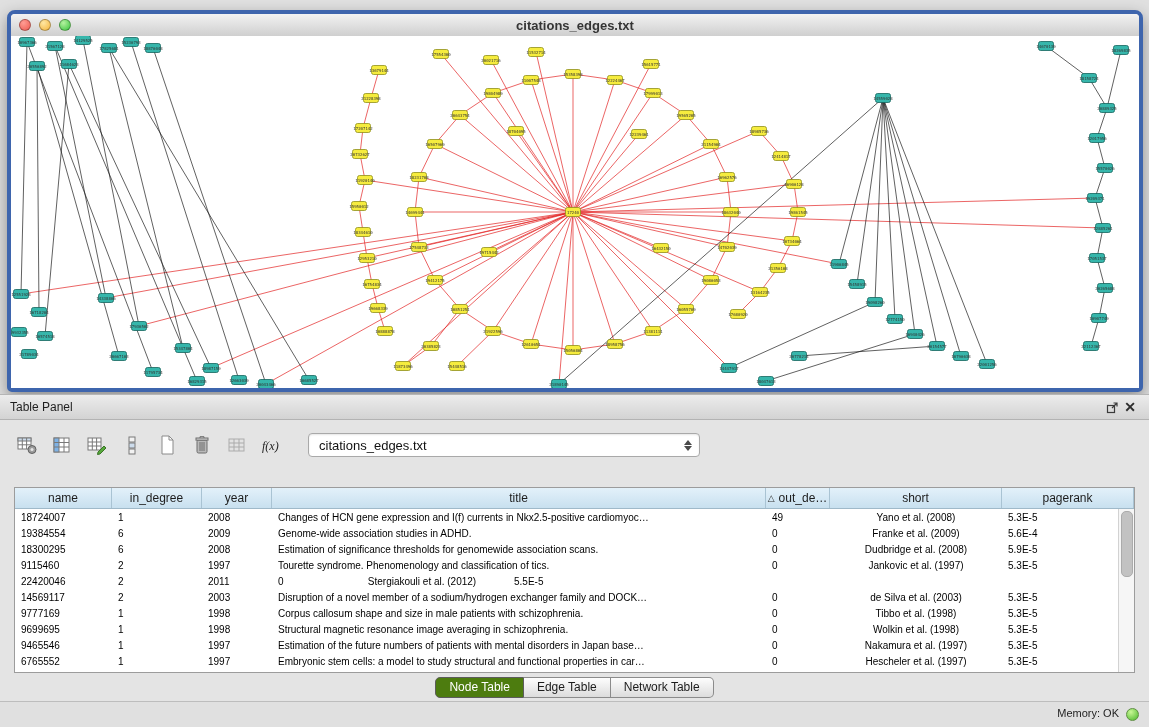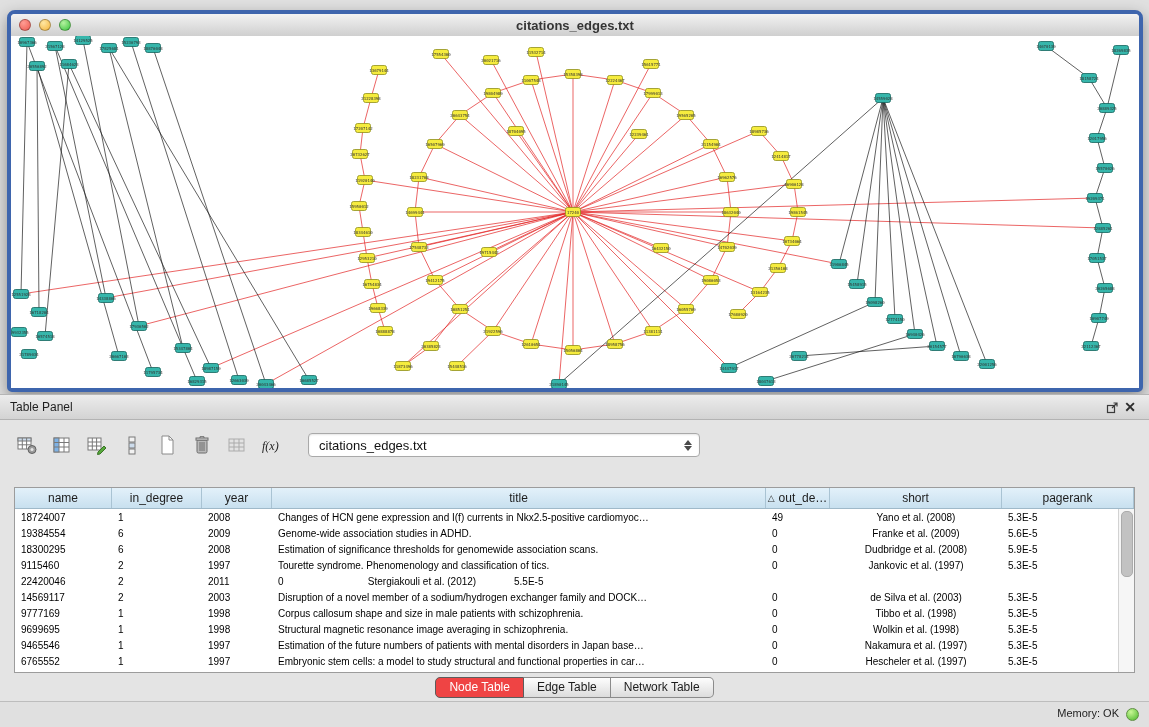--- a/index.html
+++ b/index.html
@@ -86,21 +86,21 @@
   .vscroll{position:absolute;right:0;top:0;bottom:0;width:15px;background:#f6f6f6;border-left:1px solid #d2d2d2;}
   .vthumb{position:absolute;top:2px;left:2px;width:10px;height:64px;border-radius:5px;background:#c2c2c2;border:1px solid #ababab;}
 
   .tabs{position:absolute;left:0;right:0;top:282px;display:flex;justify-content:center;}
   .tab{
     font-size:12px;color:#1c1c1c;padding:3px 13px;border:1px solid #8b8b8b;border-left-width:0;
     background:linear-gradient(#fdfdfd,#dcdcdc);line-height:1.1;
   }
   .tab:first-child{border-left-width:1px;border-radius:5px 0 0 5px;}
   .tab:last-child{border-radius:0 5px 5px 0;}
-  .tab.selected{background:#ef4444;color:#fff;border-color:#5c5c5c;}
+  .tab.selected{background:#4d7c0f;color:#fff;border-color:#5c5c5c;}
 
   
   .memory-label{position:absolute;right:30px;bottom:8px;font-size:11px;color:#1e1e1e;}
   .memory-dot{
     position:absolute;right:10px;bottom:6px;width:13px;height:13px;border-radius:50%;
     background:radial-gradient(circle at 35% 28%, #c9f796, #49b72a);
     border:1px solid #5e8f42;box-sizing:border-box;
   }
 </style>
 </head>
@@ -802,21 +802,21 @@
             <div class="tcell c5">Yano et al. (2008)</div>
             <div class="tcell c6">5.3E-5</div>
           </div>
           <div class="trow">
             <div class="tcell c0">19384554</div>
             <div class="tcell c1">6</div>
             <div class="tcell c2">2009</div>
             <div class="tcell c3">Genome-wide association studies in ADHD.</div>
             <div class="tcell c4">0</div>
             <div class="tcell c5">Franke et al. (2009)</div>
-            <div class="tcell c6">5.6E-5</div>
+            <div class="tcell c6">5.6E-4</div>
           </div>
           <div class="trow">
             <div class="tcell c0">18300295</div>
             <div class="tcell c1">6</div>
             <div class="tcell c2">2008</div>
             <div class="tcell c3">Estimation of significance thresholds for genomewide association scans.</div>
             <div class="tcell c4">0</div>
             <div class="tcell c5">Dudbridge et al. (2008)</div>
             <div class="tcell c6">5.9E-5</div>
           </div>

